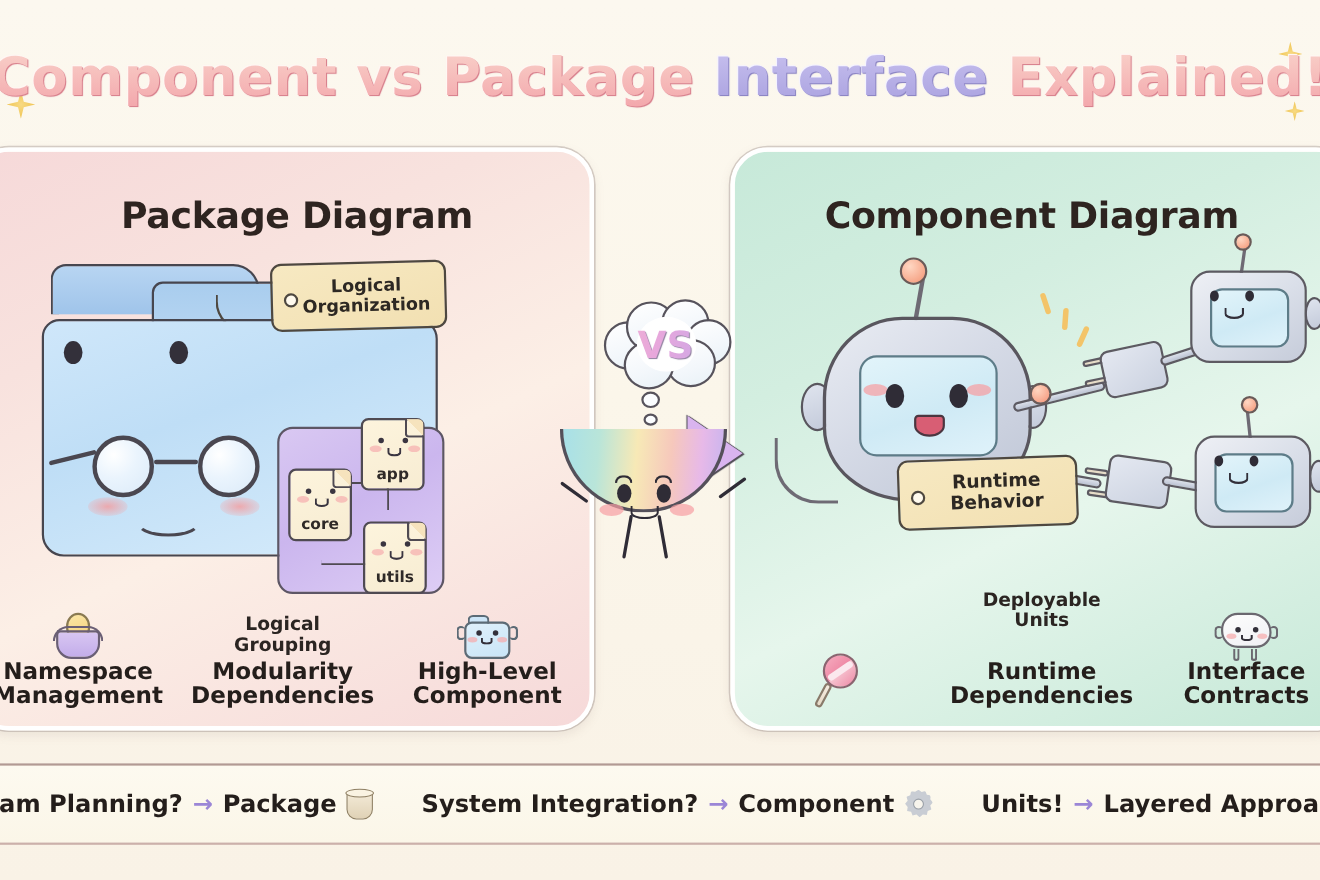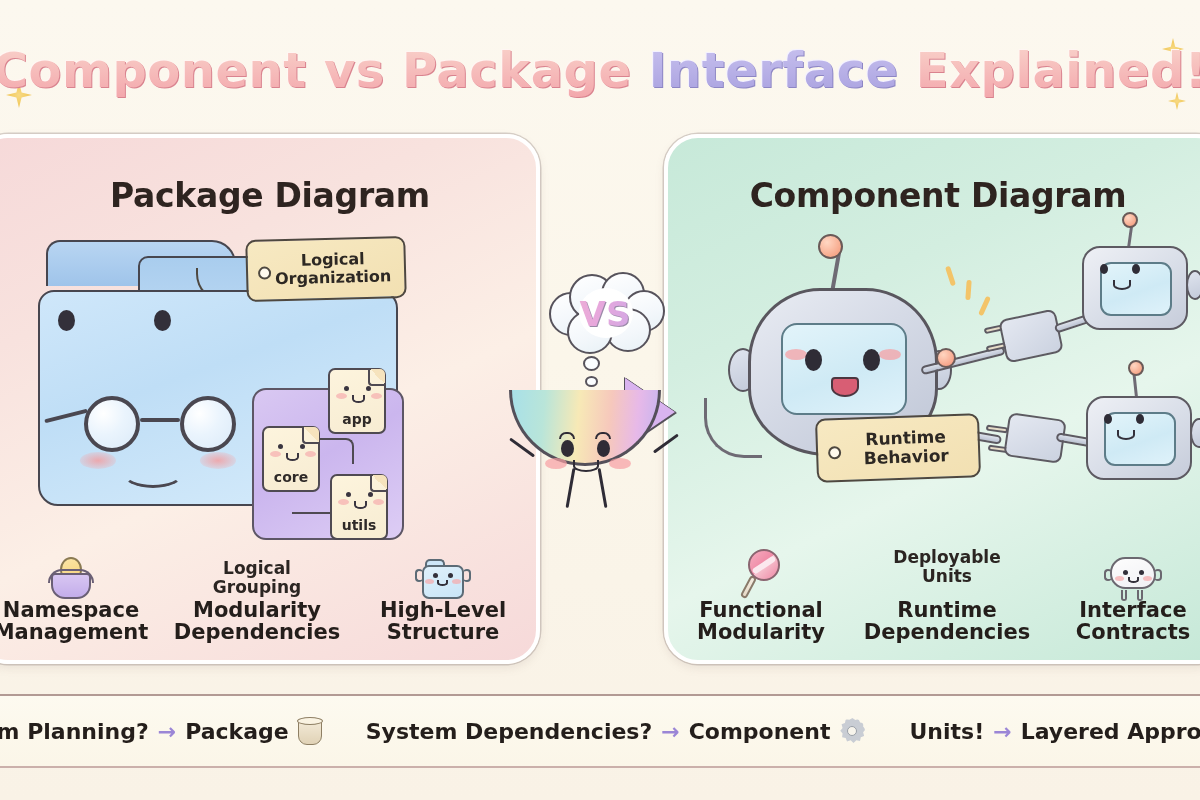--- a/index.html
+++ b/index.html
@@ -163,21 +163,21 @@
     color: #2f2a28; font-family: "DejaVu Sans", sans-serif;
   }
   .fc-eye { position: absolute; top: 16px; width: 5px; height: 5px; border-radius: 50%; background: #3a3540; }
   .fc-eye-l { left: 14px; } .fc-eye-r { left: 36px; }
   .fc-mouth { position: absolute; left: 22px; top: 25px; width: 13px; height: 8px;
     border: 2px solid #3a3540; border-top: none; border-radius: 0 0 50% 50%; }
   .fc-blush { position: absolute; top: 23px; width: 11px; height: 6px; border-radius: 50%;
     background: rgba(246,168,170,.65); }
   .fc-blush-l { left: 6px; } .fc-blush-r { left: 41px; }
 
-  .file-app   { left: 288px; top: 76px; }
+  .file-app   { left: 288px; top: 88px; }
   .file-core  { left: 222px; top: 134px; }
   .file-utils { left: 290px; top: 182px; }
 
   .dep-line { position: absolute; border: 2.2px solid #4f4a52; }
   .dep1 { left: 252px; top: 146px; width: 62px; height: 26px;
           border-left: none; border-bottom: none; border-radius: 0 8px 0 0; }
   .dep2 { left: 252px; top: 196px; width: 60px; height: 26px;
           border-left: none; border-top: none; border-radius: 0 0 8px 0; }
   .arrowhead {
     position: absolute; width: 0; height: 0;
@@ -615,21 +615,21 @@
             <div class="fa fa-l"></div>
               <div class="fa fa-r"></div>
             <div class="fb fb-l"></div>
               <div class="fb fb-r"></div>
             <div class="fe fe-l"></div>
               <div class="fe fe-r"></div>
             <div class="fm"></div>
           </div>
         </div>
         <div class="feat-label">High-Level
-Structure</div>
+Component</div>
       </div>
     </div>
   </div>
 
   <div class="panel panel-right">
     <div class="panel-title">Component Diagram</div>
 
     <div class="art robot-wrap">
 
       <div class="antenna-rod" style="left:136px; top:18px; width:4px; height:44px; transform:rotate(10deg);"></div>
@@ -695,26 +695,24 @@
 
     <div class="features">
       <div class="feature">
         <div class="feat-icon">
           <div class="ic-lolli">
             <div class="stick"></div>
               <div class="ball"></div>
               <div class="swirl"></div>
           </div>
         </div>
-        <div class="feat-label">Functional
-Modularity</div>
       </div>
 
       <div class="feature">
-        <div class="feat-icon" style="align-items:center">
+        <div class="feat-icon" style="align-items:flex-start">
           <div class="feat-sub">Deployable
 Units</div>
         </div>
         <div class="feat-label">Runtime
 Dependencies</div>
       </div>
 
       <div class="feature">
         <div class="feat-icon">
           <div class="ic-cloud">
@@ -772,21 +770,21 @@
       <span>Team Planning?</span>
       <span class="foot-arrow">→</span>
       <span>Package</span>
       <span class="ic-cup">
         <span class="cup"></span>
           <span class="rim"></span>
       </span>
     </div>
 
     <div class="foot-item">
-      <span>System Dependencies?</span>
+      <span>System Integration?</span>
       <span class="foot-arrow">→</span>
       <span>Component</span>
       <span class="ic-gear">
         <span class="g-outer"></span>
           <span class="g-in"></span>
       </span>
     </div>
 
     <div class="foot-item">
       <span>Units!</span>

